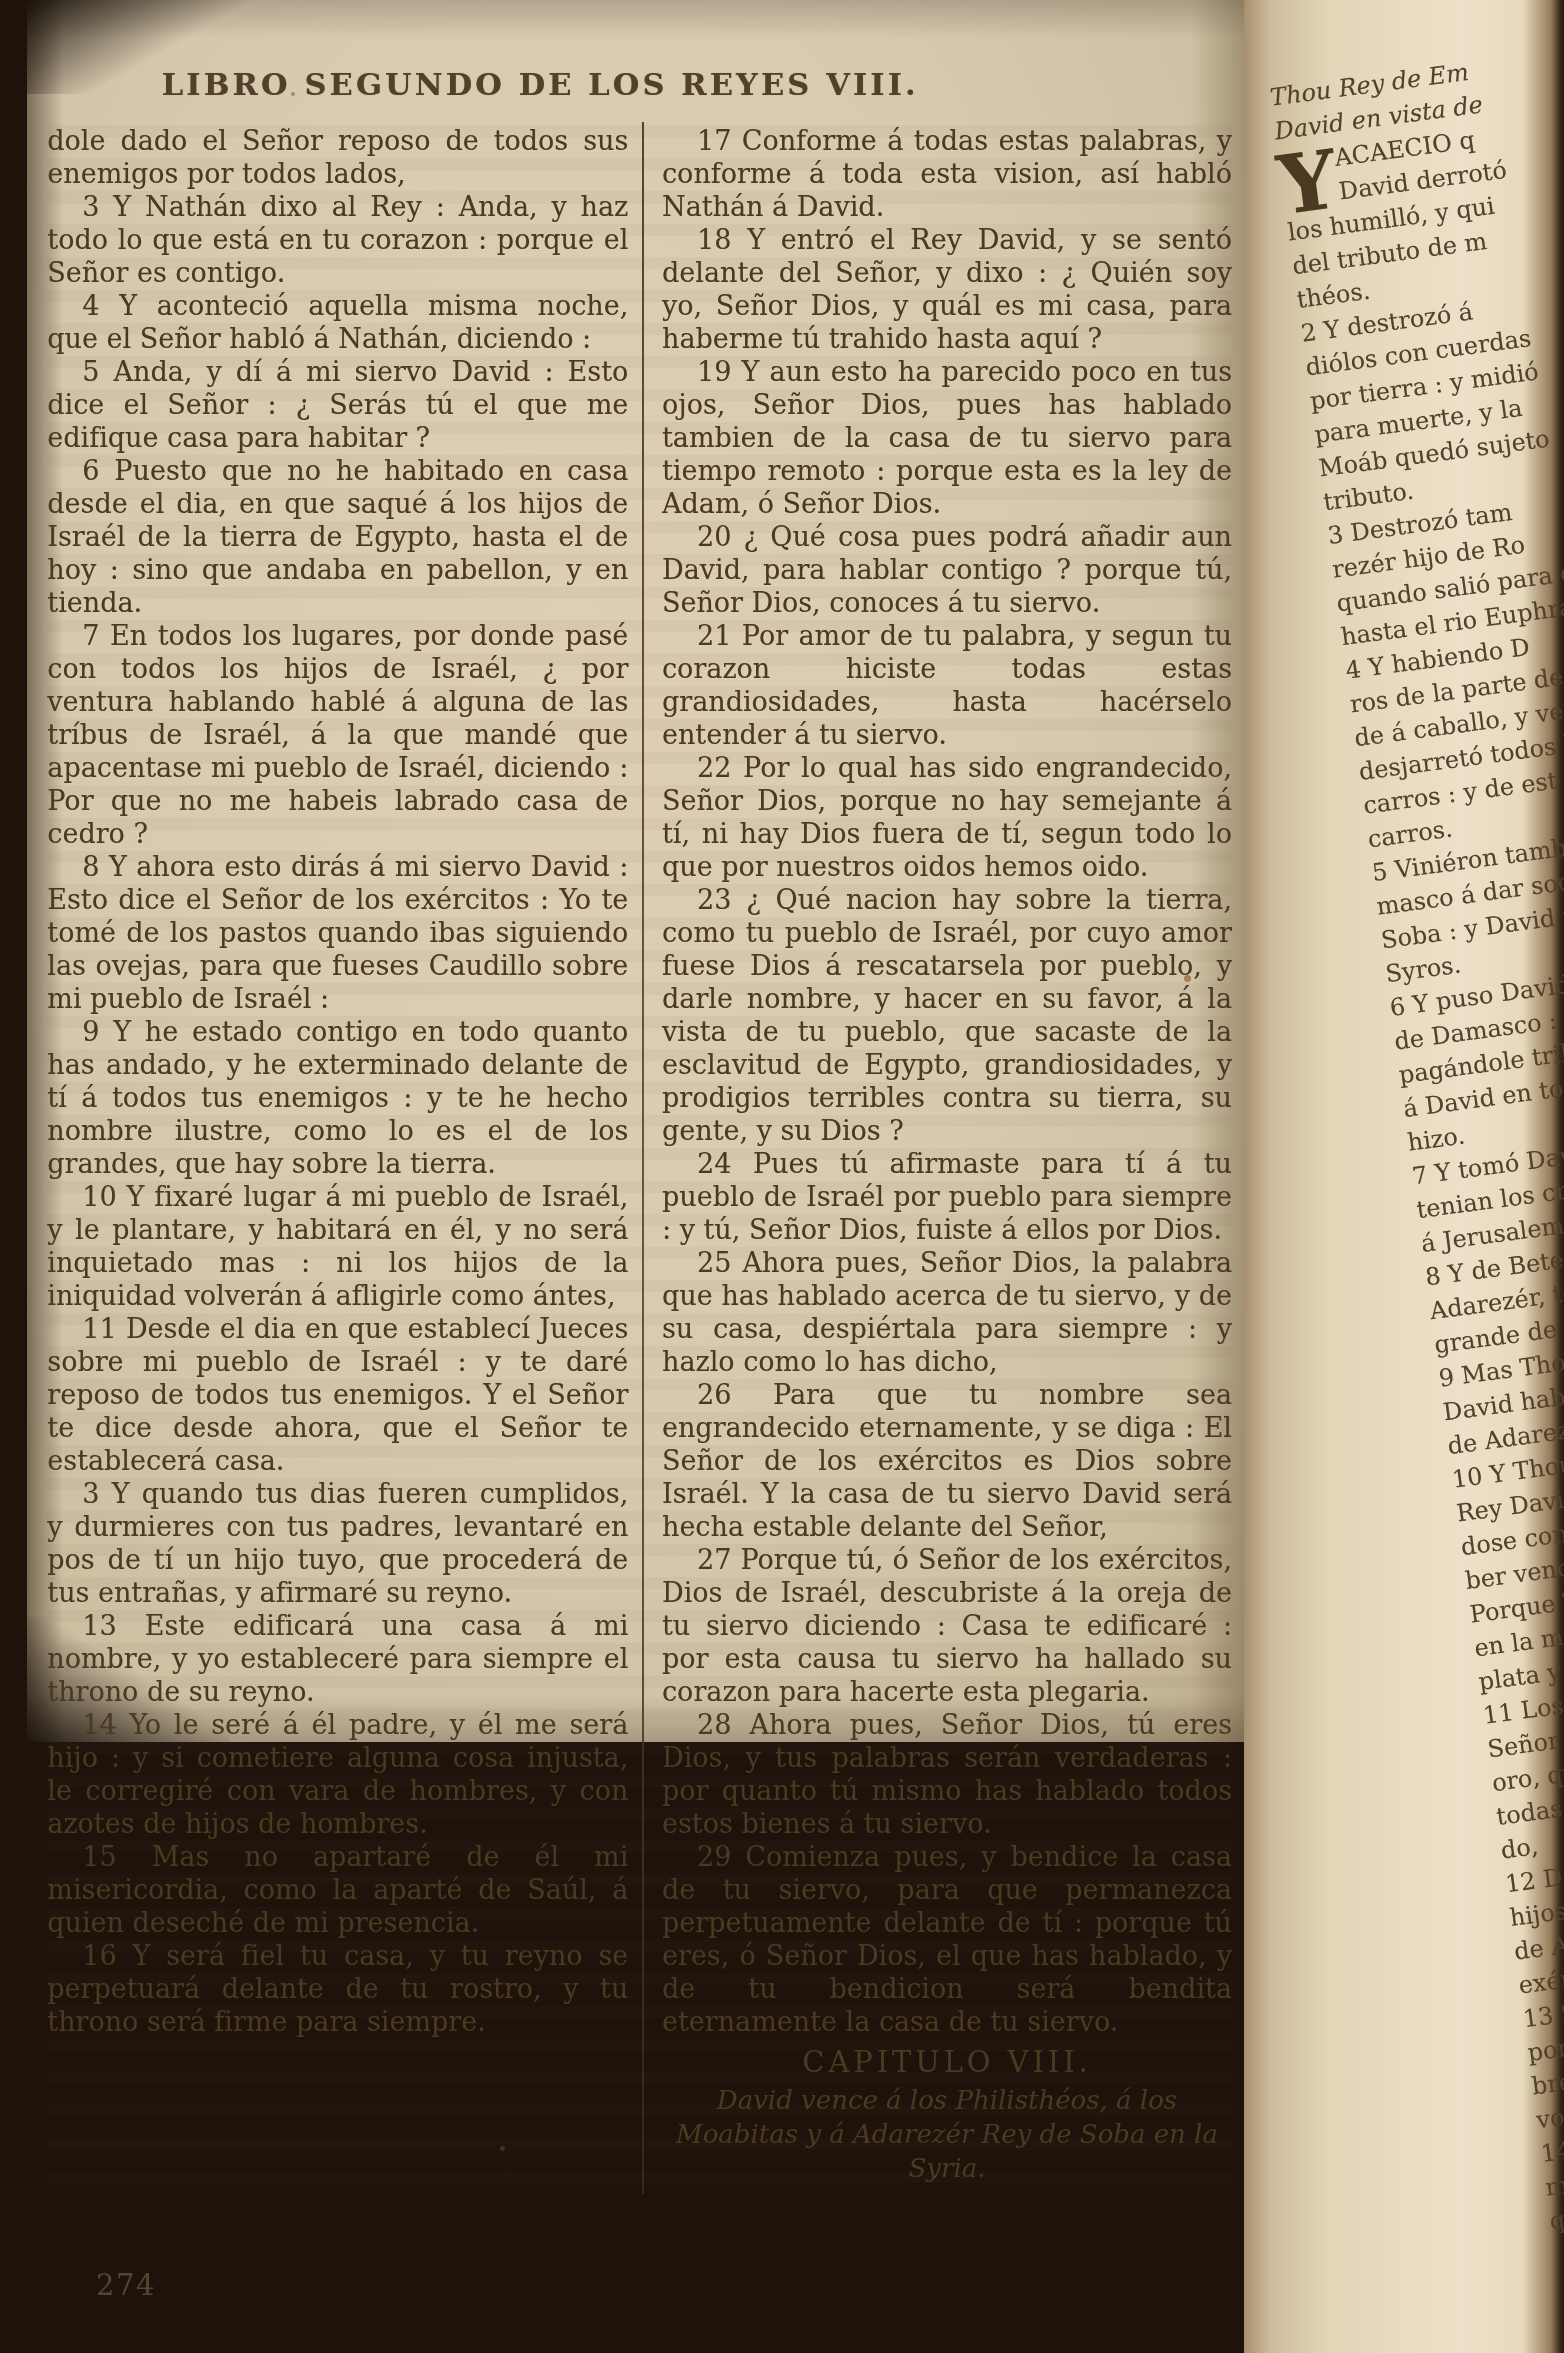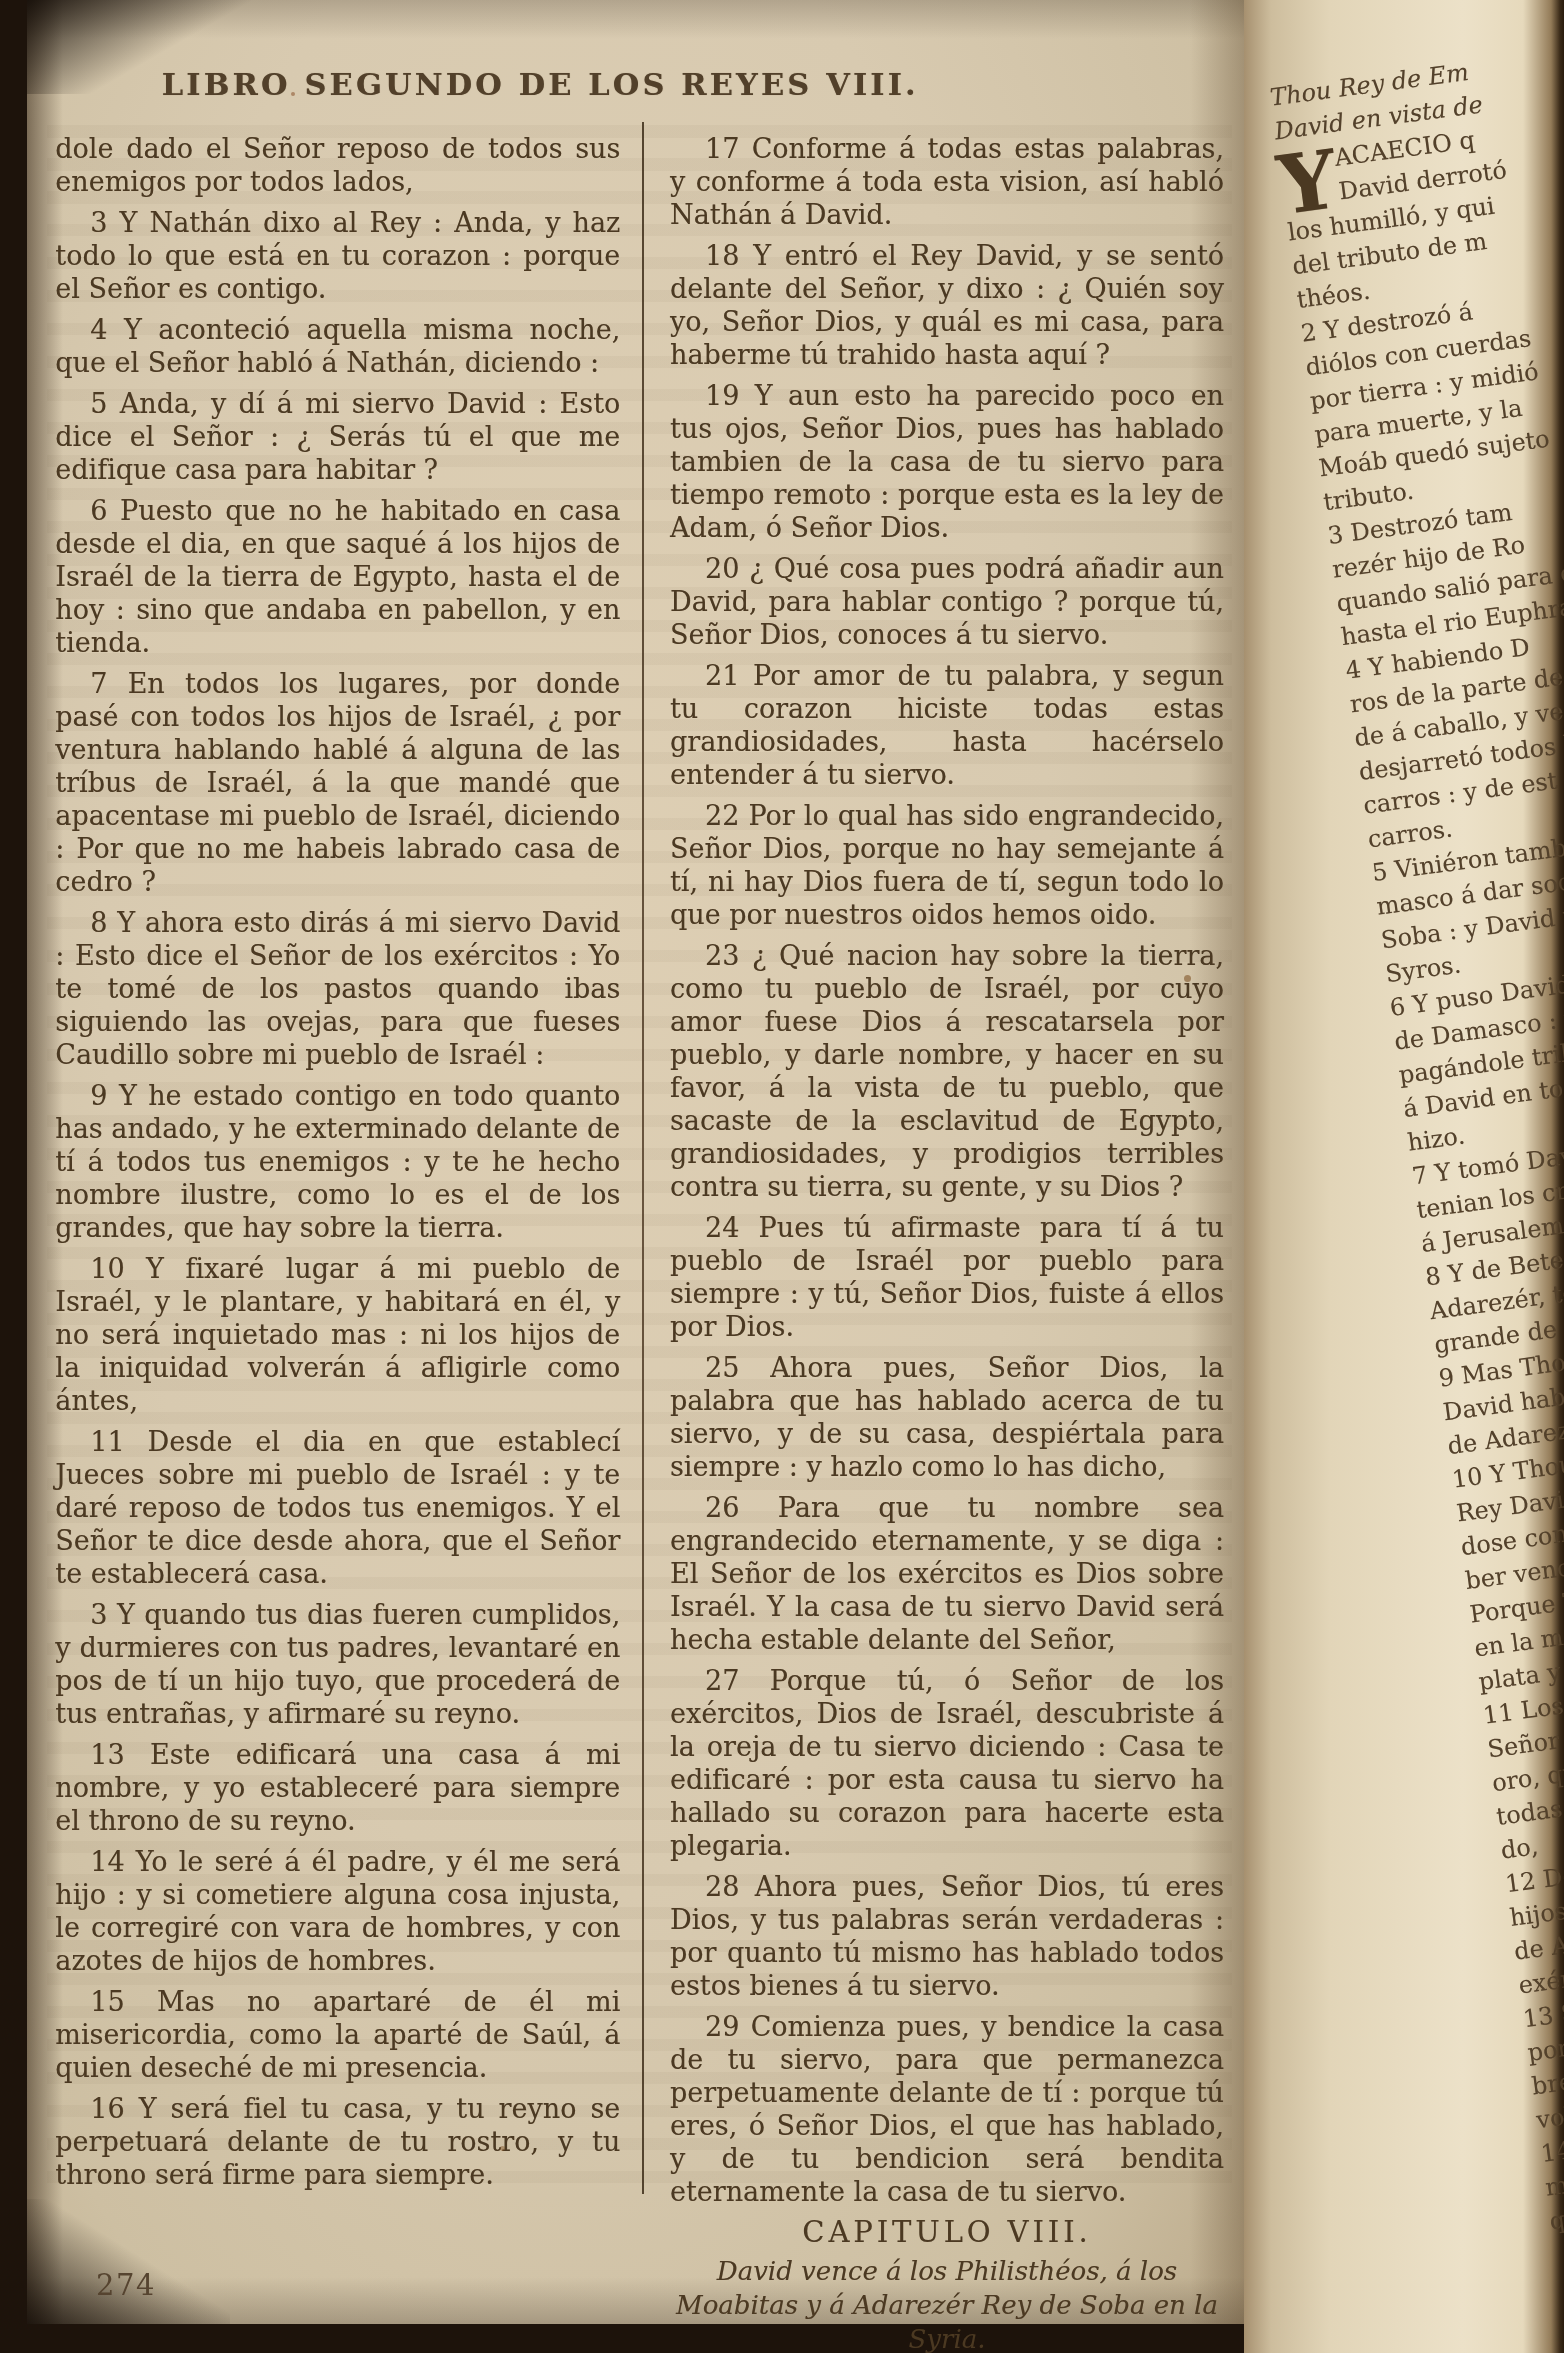--- a/index.html
+++ b/index.html
@@ -3,21 +3,21 @@
 <meta charset="utf-8">
 <style>
   html,body{margin:0;padding:0;}
   body{
     width:1565px;height:2354px;position:relative;overflow:hidden;
     background:#1d130b;
     font-family:"DejaVu Serif","Liberation Serif",serif;
   }
   
   .page-left{
-    position:absolute;left:27px;top:0;width:1218px;height:2324px;
+    position:absolute;left:27px;top:0;width:1218px;height:1742px;
     background:
       linear-gradient(90deg, rgba(52,36,20,.55) 0px, rgba(52,36,20,0) 36px),
       linear-gradient(270deg, rgba(92,70,42,.38) 0px, rgba(92,70,42,0) 55px),
       linear-gradient(180deg, rgba(40,28,16,.22) 0px, rgba(40,28,16,0) 39px),
       linear-gradient(0deg, rgba(40,28,16,.25) 0px, rgba(40,28,16,0) 47px),
       radial-gradient(ellipse at 45% 38%, #decfb4 0%, #d8cab0 50%, #cdbfa2 82%, #bcab8c 100%);
   }
   .corner-tl{position:absolute;left:0;top:0;width:250px;height:94px;
     background:linear-gradient(150deg, rgba(18,11,6,.9) 0%, rgba(18,11,6,0) 55%);}
   .corner-bl{position:absolute;left:0;bottom:0;width:203px;height:125px;
@@ -30,21 +30,21 @@
   .column{
     position:absolute;top:124px;
     font-size:27px;line-height:33px;color:#4b3922;
     text-align:justify;
     text-shadow:0.2px 0.2px 0.5px rgba(64,44,22,.35);
   }
   .col-left{left:20.3px;width:581px;}
   .col-right{left:635px;width:570px;}
   .divider{position:absolute;left:615px;top:122px;width:2.3px;height:2072px;
     background:linear-gradient(180deg,#3c2c18 0%,#55402a 50%,#3c2c18 100%);opacity:.85;}
-  .verse{margin:8px;text-indent:35px;}
+  .verse{margin:0;text-indent:35px;}
   .verse.continuation{text-indent:0;}
   .chapter-heading{
     margin:7.8px 0 4.7px 0;text-align:center;text-indent:0;
     font-size:29px;letter-spacing:3.9px;color:#4b3922;
   }
   .chapter-summary{
     margin:3px;text-align:center;text-indent:0;
     font-style:italic;font-size:26px;line-height:34px;
   }
   .page-number{

